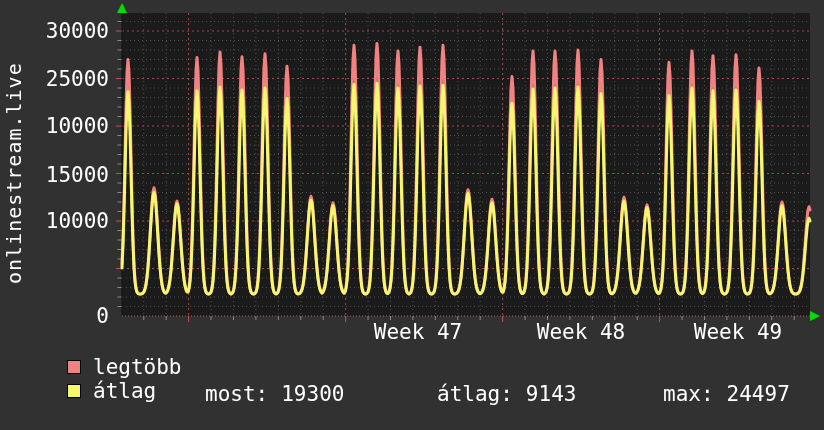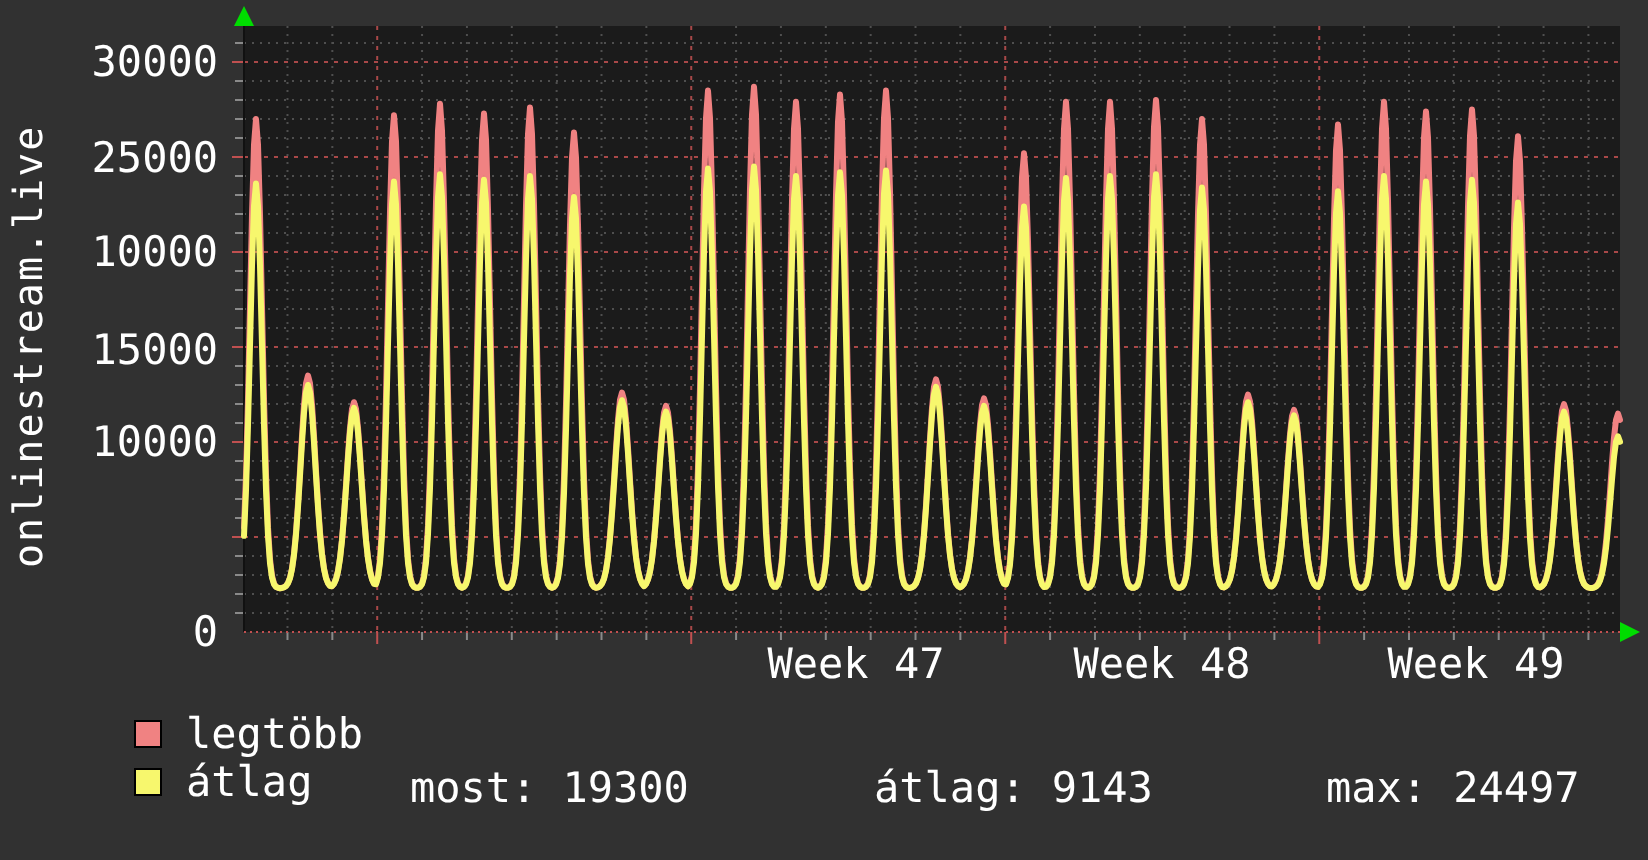--- a/index.html
+++ b/index.html
@@ -161,21 +161,21 @@
       <polygon points="820,316 810,311 810,321" fill="#00dd00"></polygon>
     </svg>
 
   <div id="axis-labels">
       <div class="ytick" style="top: 20px;">30000</div>
       <div class="ytick" style="top: 67.5px;">25000</div>
       <div class="ytick" style="top: 115px;">10000</div>
       <div class="ytick" style="top: 164px;">15000</div>
       <div class="ytick" style="top: 210px;">10000</div>
       <div class="ytick" style="top: 305px;">0</div>
-      <div class="xtick" style="left: 348px;">Week 47</div>
+      <div class="xtick" style="left: 338px;">Week 47</div>
       <div class="xtick" style="left: 501px;">Week 48</div>
       <div class="xtick" style="left: 658px;">Week 49</div>
     </div>
 
   <div class="legend-item" style="top:356px">
     <span class="swatch" id="sw0" style="background: rgb(240, 130, 130);"></span>
     <span>legtöbb</span>
   </div>
   <div class="legend-item" style="top:380px">
     <span class="swatch" id="sw1" style="background: rgb(247, 247, 109);"></span>

